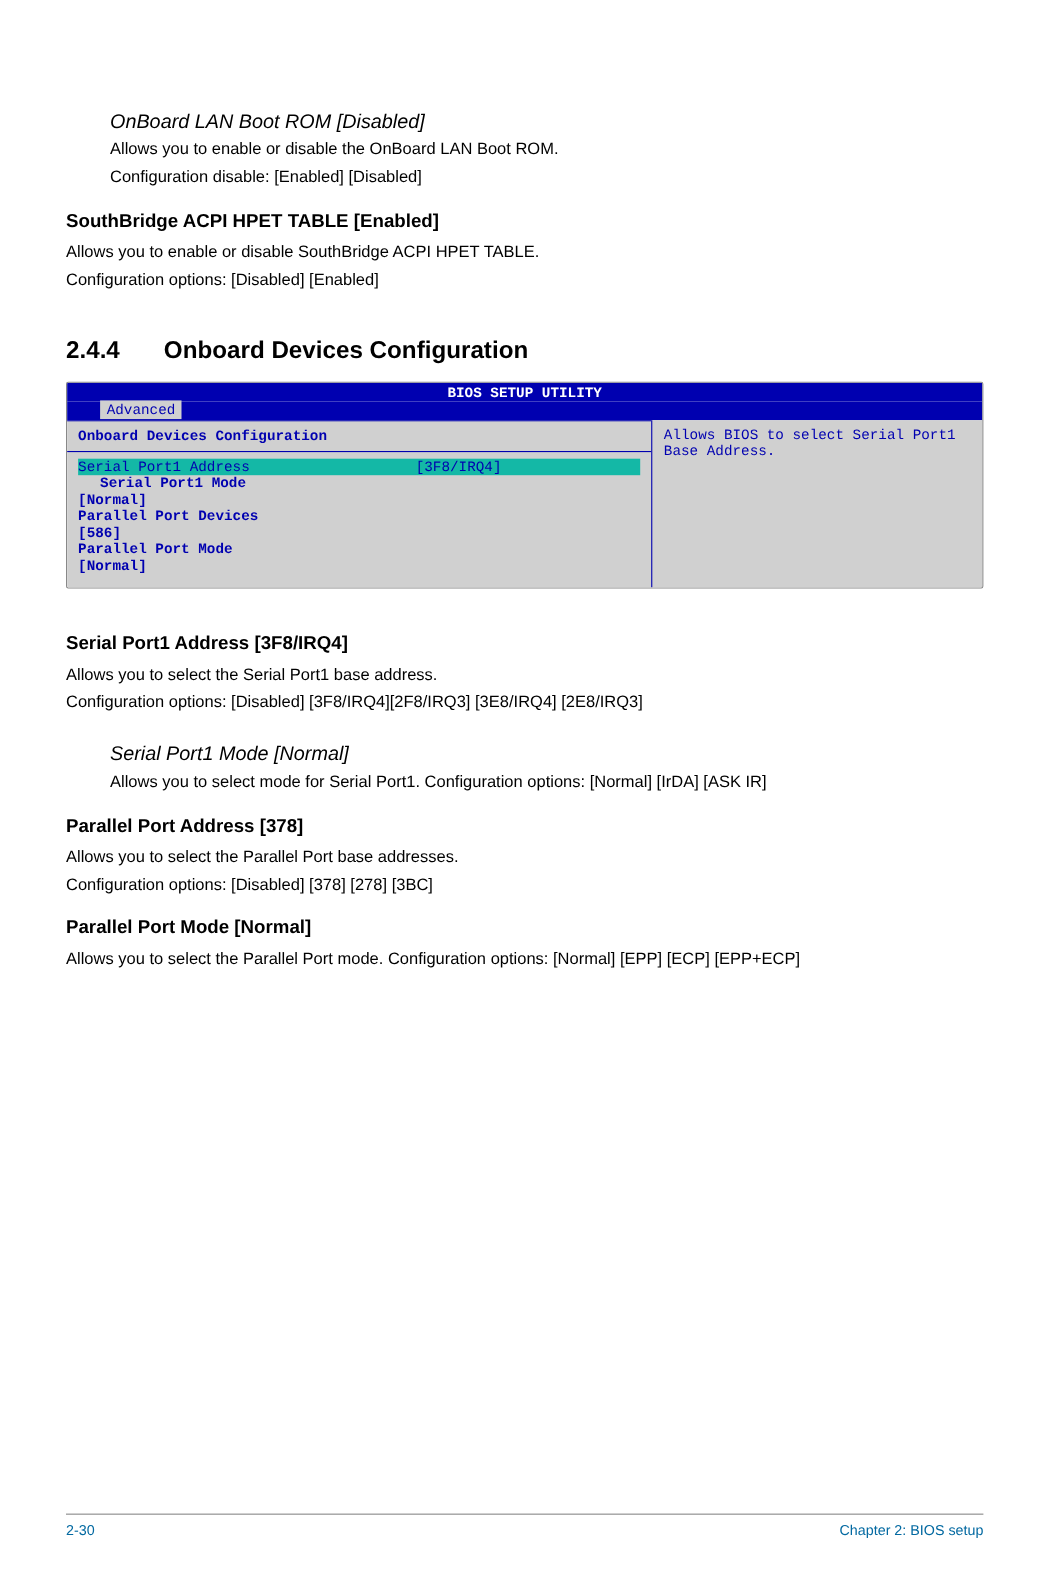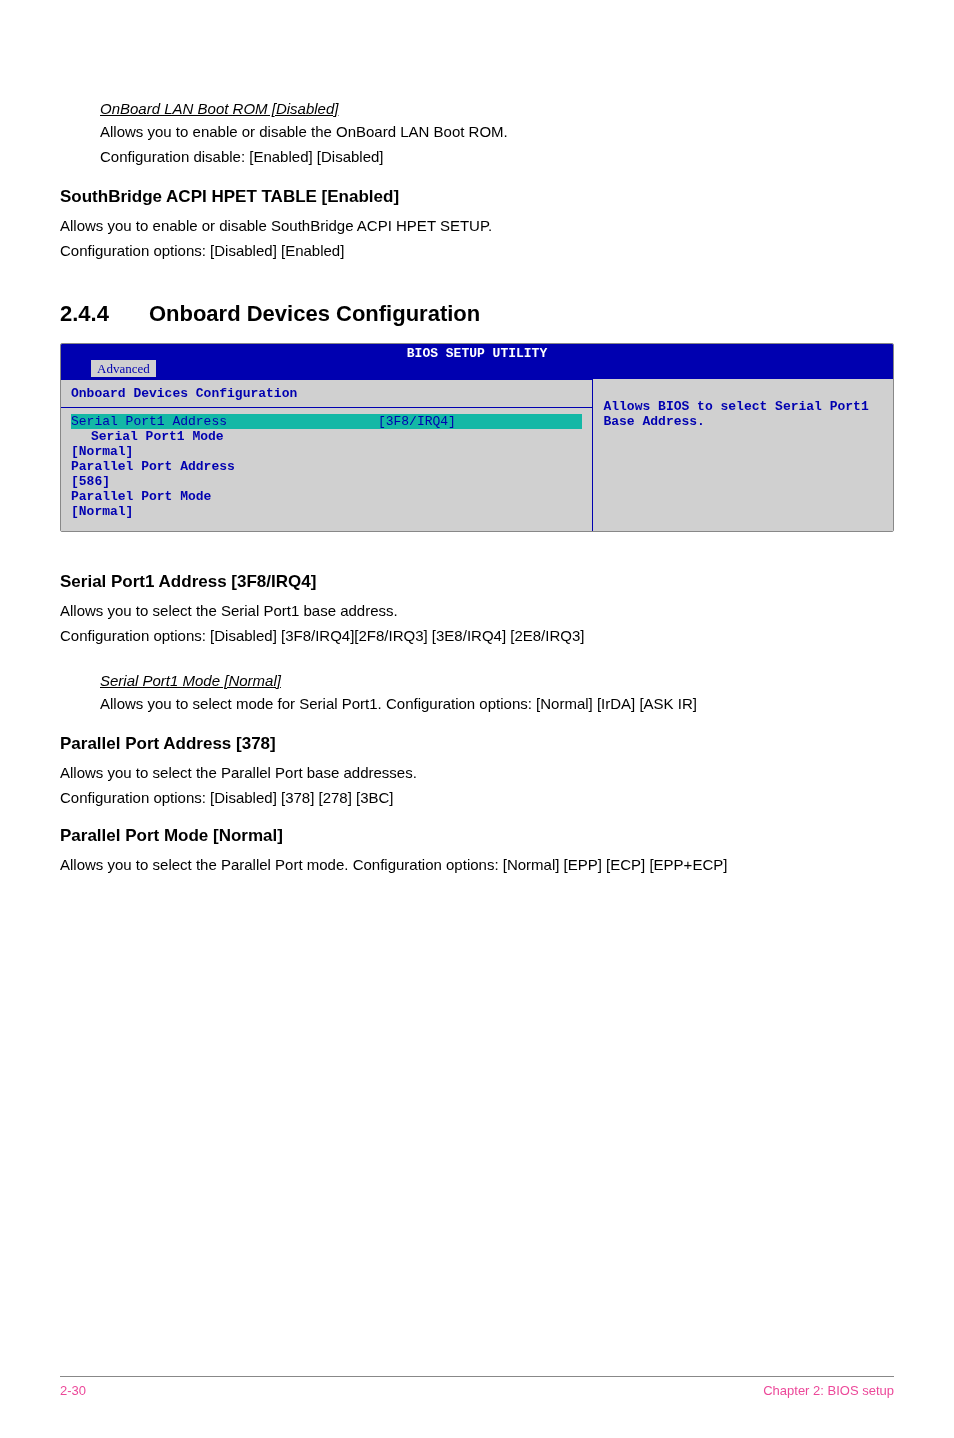--- a/index.html
+++ b/index.html
@@ -16,22 +16,21 @@
       color: #000;
       position: relative;
       min-height: 1438px;
     }
     .indent-block {
       margin-left: 40px;
       margin-bottom: 20px;
     }
     .subheading-italic {
       font-style: italic;
-      text-decoration: underline;
-      font-size: 15px;
+      font-size: 18px;
       margin-bottom: 4px;
     }
     .body-text {
       font-size: 15px;
       line-height: 1.4;
       margin-bottom: 4px;
     }
     .section-heading-bold {
       font-weight: bold;
       font-size: 17px;
@@ -70,36 +69,35 @@
       background: #0000b0;
       color: #fff;
       padding: 0 0 2px 30px;
       font-family: "Courier New", monospace;
     }
     .bios-tab-active {
       background: #d0d0d0;
       color: #0000b0;
       padding: 1px 6px;
       font-weight: normal;
-      font-family: Liberation Serif, serif;
     }
     .bios-body {
       display: flex;
       background: #d0d0d0;
     }
     .bios-left {
       flex: 0 0 64%;
       border-right: 1px solid #0000b0;
       padding: 0;
     }
     .bios-right {
       flex: 1;
-      padding: 20px 10px;
-      color: #0000b0;
-      font-weight: bold;
+      padding: 6px 10px;
+      color: #0000b0;
+      font-weight: normal;
     }
     .bios-left-title {
       border: 1px solid #0000b0;
       border-left: none;
       border-right: none;
       margin: 0;
       padding: 6px 10px;
       color: #0000b0;
       font-weight: bold;
     }
@@ -127,34 +125,34 @@
     .footer {
       position: absolute;
       bottom: 40px;
       left: 60px;
       right: 60px;
       border-top: 1px solid #888;
       padding-top: 6px;
       font-size: 13px;
       display: flex;
       justify-content: space-between;
-      color: #ec4899;
+      color: #0369a1;
     }
   </style>
 </head>
 <body>
 
 <div class="indent-block">
   <div class="subheading-italic">OnBoard LAN Boot ROM [Disabled]</div>
   <div class="body-text">Allows you to enable or disable the OnBoard LAN Boot ROM.</div>
   <div class="body-text">Configuration disable: [Enabled] [Disabled]</div>
 </div>
 
 <div class="section-heading-bold">SouthBridge ACPI HPET TABLE [Enabled]</div>
-<div class="body-text">Allows you to enable or disable SouthBridge ACPI HPET SETUP.</div>
+<div class="body-text">Allows you to enable or disable SouthBridge ACPI HPET TABLE.</div>
 <div class="body-text">Configuration options: [Disabled] [Enabled]</div>
 
 <div class="section-number-heading">
   <span class="num">2.4.4</span><span>Onboard Devices Configuration</span>
 </div>
 
 <div class="bios-screenshot">
   <div class="bios-header">BIOS SETUP UTILITY</div>
   <div class="bios-tabs">
     <span class="bios-tab-active">Advanced</span>
@@ -165,21 +163,21 @@
       <div class="bios-left-content">
         <div class="bios-row selected">
           <span class="label">Serial Port1 Address</span>
           <span class="value">[3F8/IRQ4]</span>
         </div>
         <div class="bios-row normal indent">
           <span class="label">Serial Port1 Mode</span>
           <span class="value">[Normal]</span>
         </div>
         <div class="bios-row normal">
-          <span class="label">Parallel Port Address</span>
+          <span class="label">Parallel Port Devices</span>
           <span class="value">[586]</span>
         </div>
         <div class="bios-row normal">
           <span class="label">Parallel Port Mode</span>
           <span class="value">[Normal]</span>
         </div>
       </div>
     </div>
     <div class="bios-right">Allows BIOS to select Serial Port1 Base Address.</div>
   </div>

